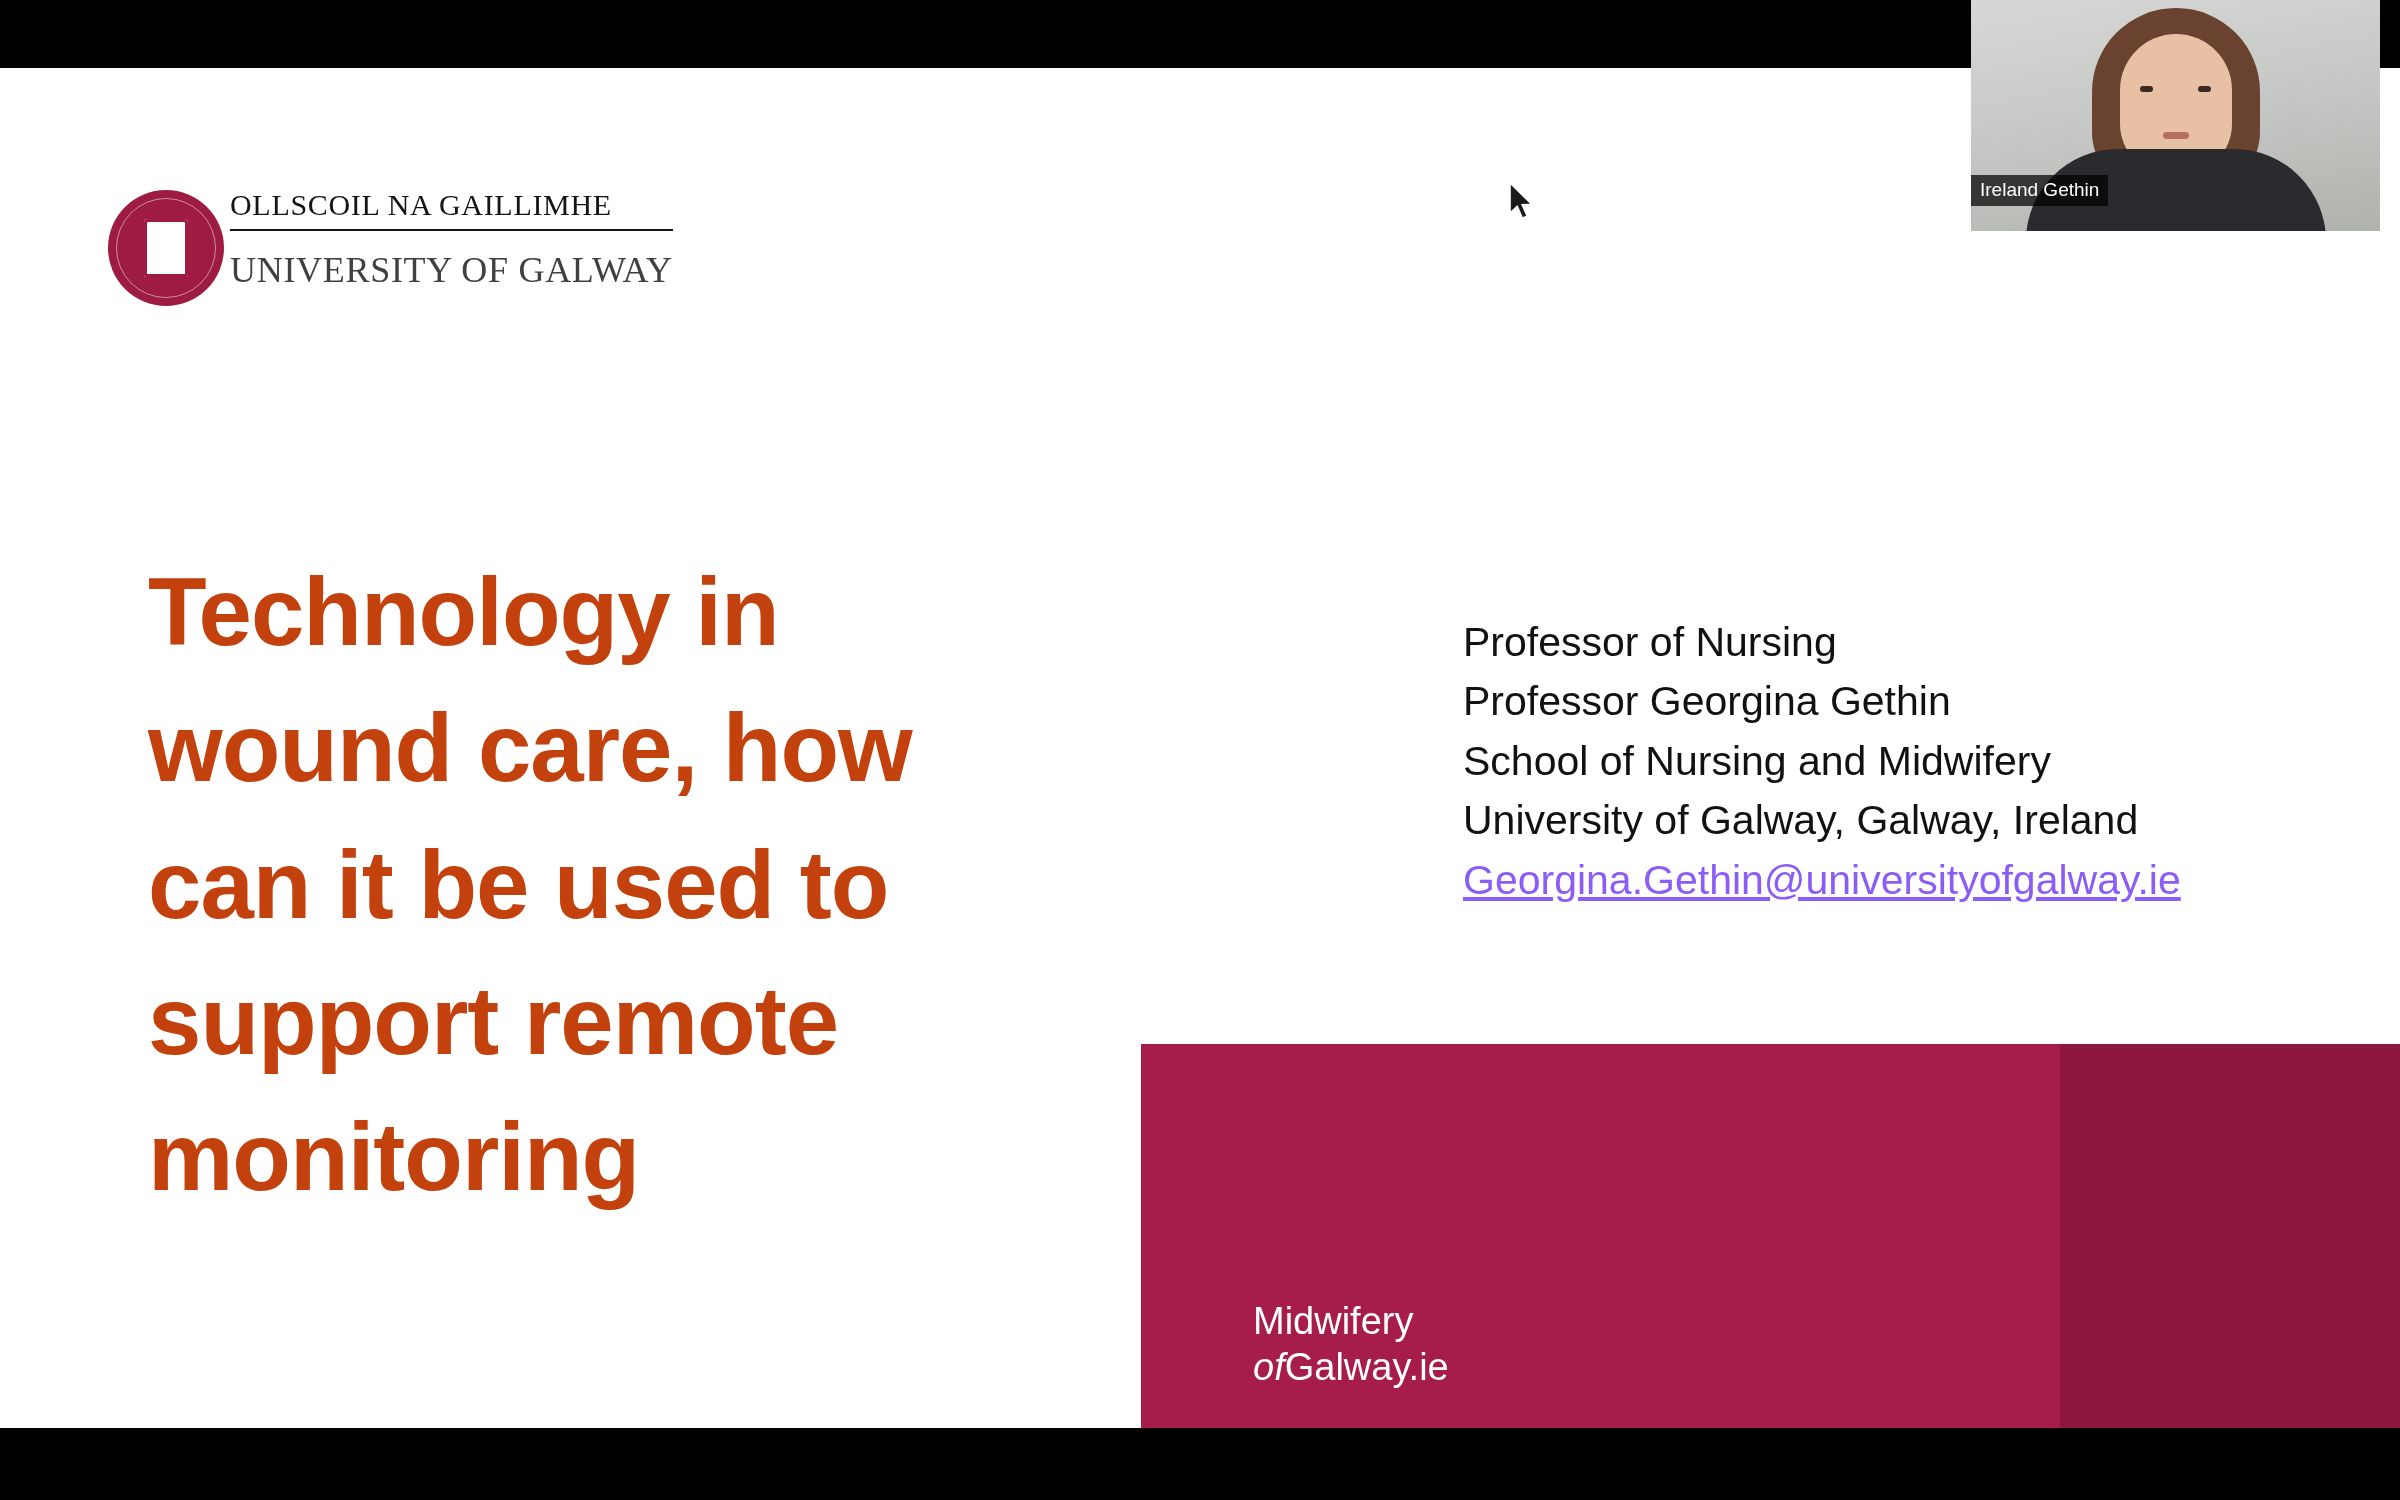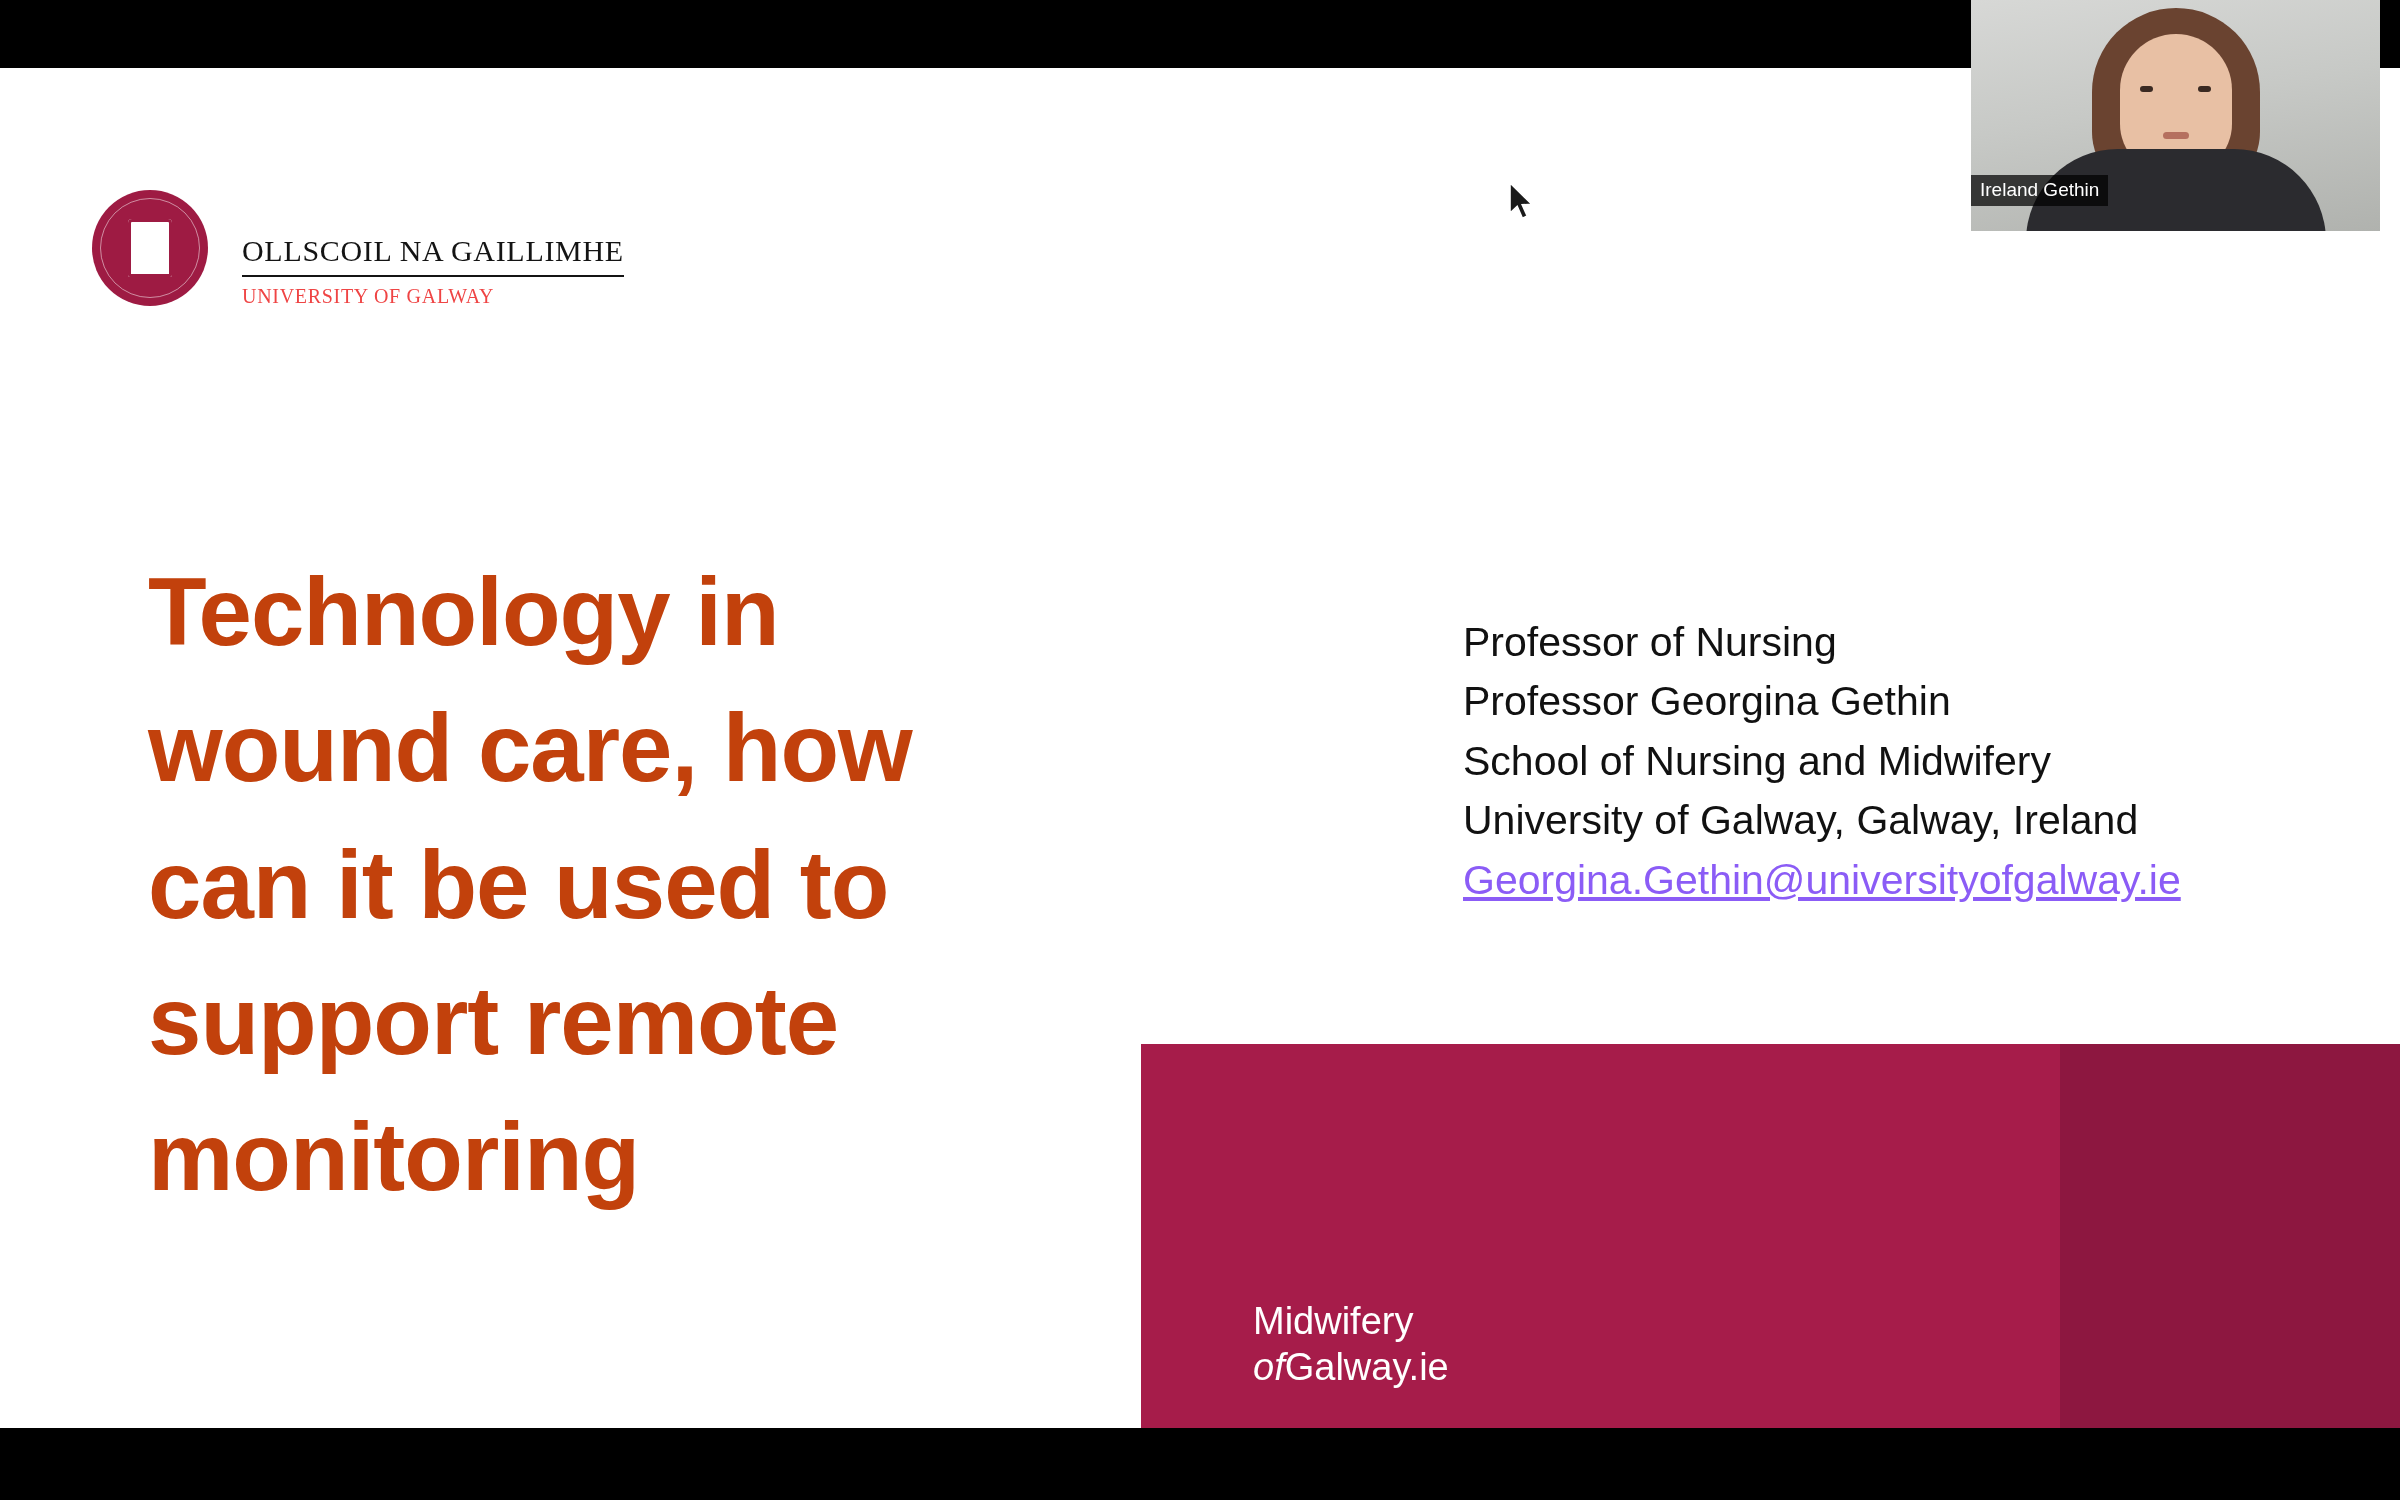--- a/index.html
+++ b/index.html
@@ -26,25 +26,25 @@
     top: 68px;
     width: 2400px;
     height: 1360px;
     background: #ffffff;
     overflow: hidden;
   }
 
   
   .logo-block {
     position: absolute;
-    left: 92px;
+    left: 108px;
     top: 122px;
     display: flex;
-    align-items: flex-end;
-    gap: 34px;
+    align-items: flex-start;
+    gap: 6px;
   }
   .crest {
     width: 116px;
     height: 116px;
     border-radius: 50%;
     background: #9e1b43;
     position: relative;
     flex: 0 0 auto;
   }
   .crest::after {
@@ -75,25 +75,25 @@
     font-family: "Liberation Serif", serif;
     font-size: 30px;
     letter-spacing: 0.7px;
     color: #141414;
     white-space: nowrap;
     padding-bottom: 9px;
     border-bottom: 2px solid #141414;
   }
   .wordmark .line2 {
     font-family: "Liberation Serif", serif;
-    font-size: 20px;
+    font-size: 36px;
     letter-spacing: 0.7px;
-    color: #ef4444;
+    color: #404040;
     white-space: nowrap;
-    padding-top: 9px;
+    padding-top: 21px;
   }
 
   
   .slide-title {
     position: absolute;
     left: 148px;
     top: 476px;
     width: 870px;
     font-size: 96px;
     line-height: 1.42;

